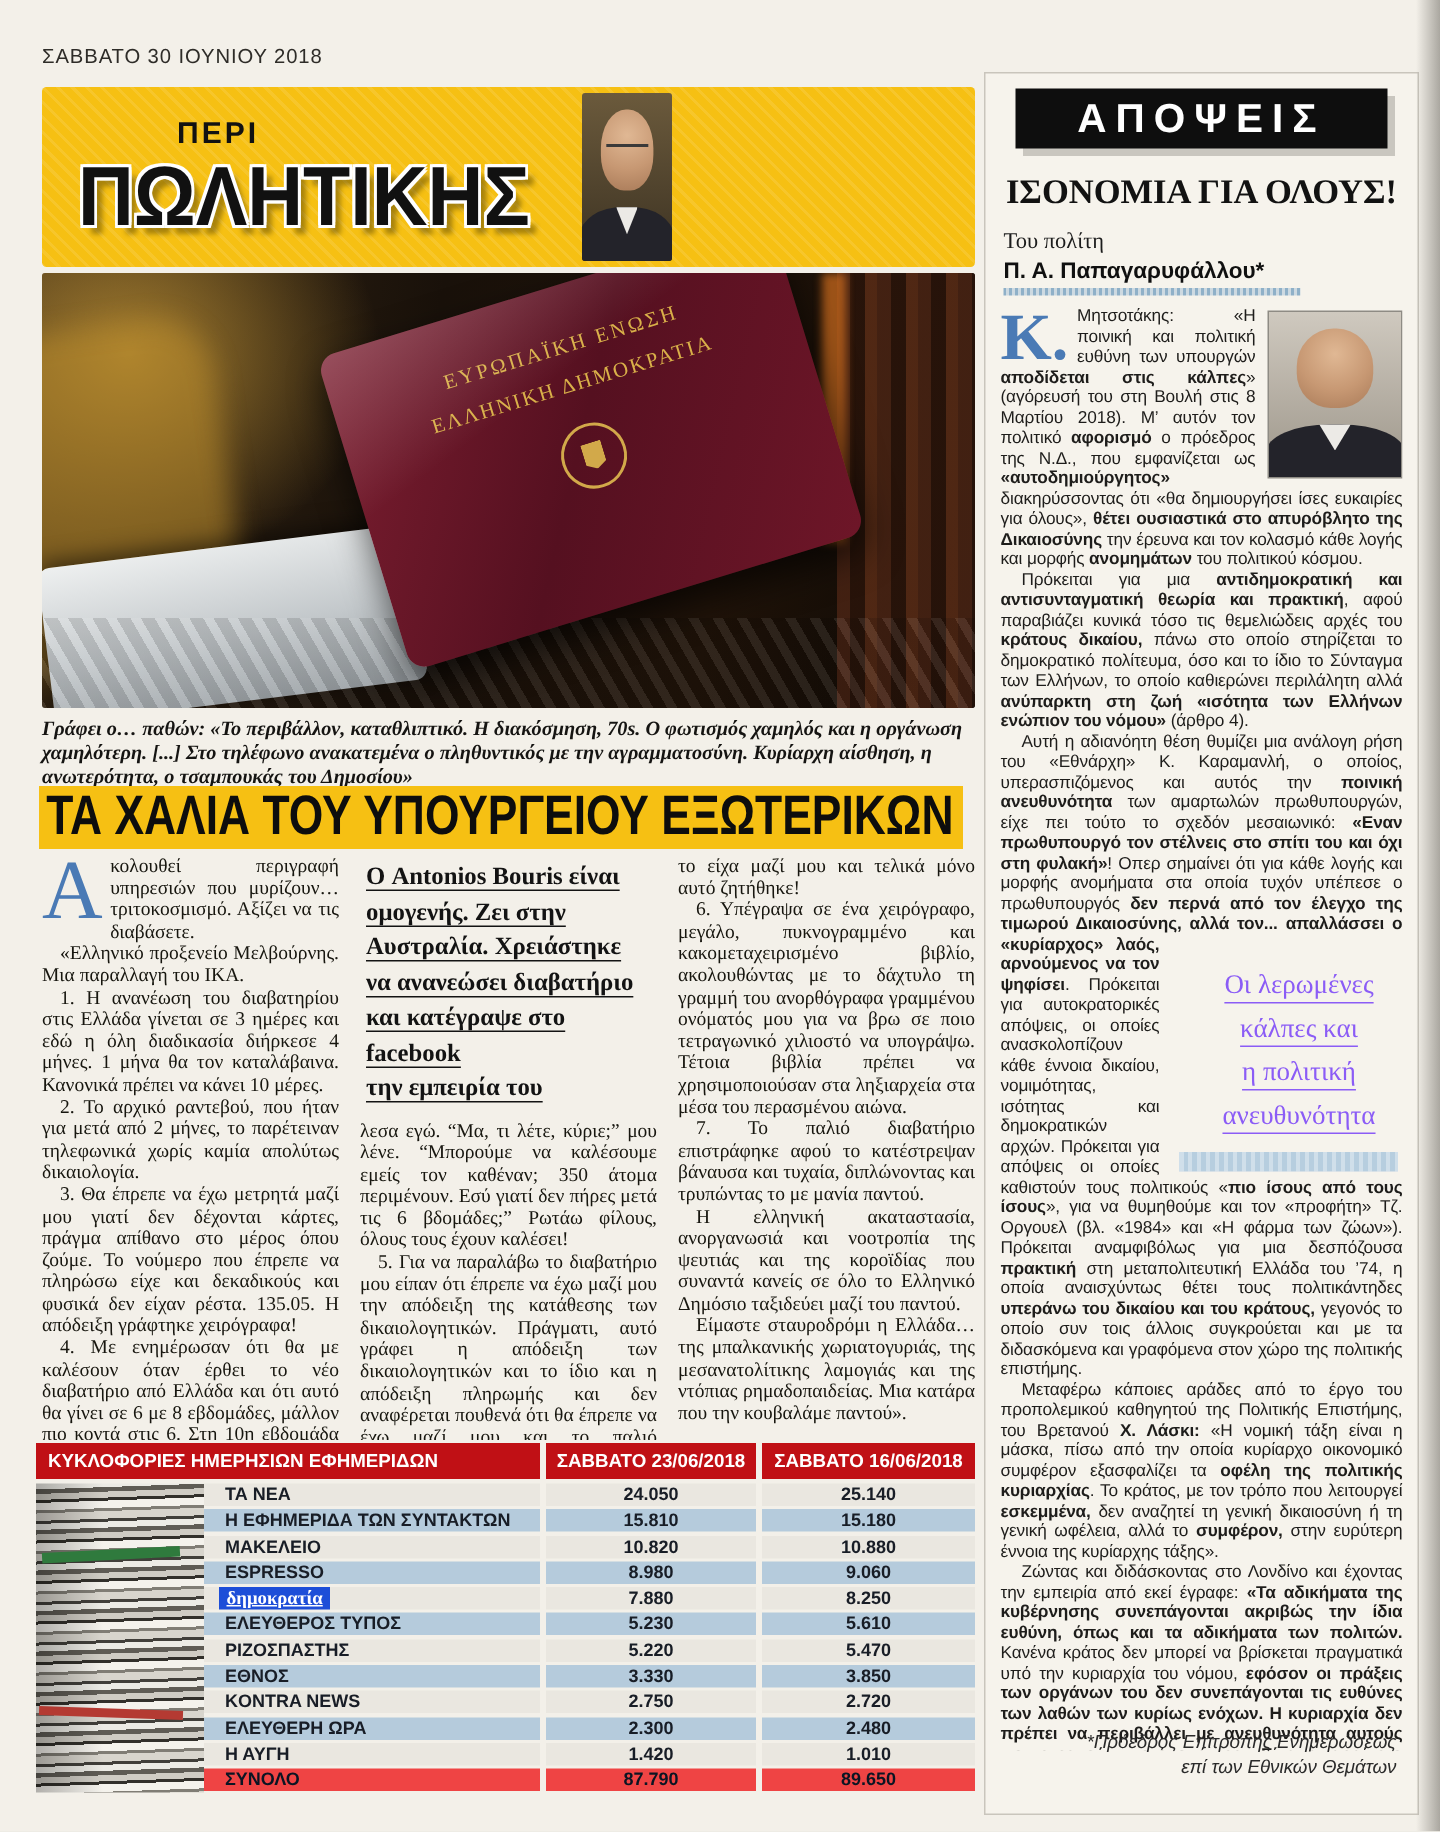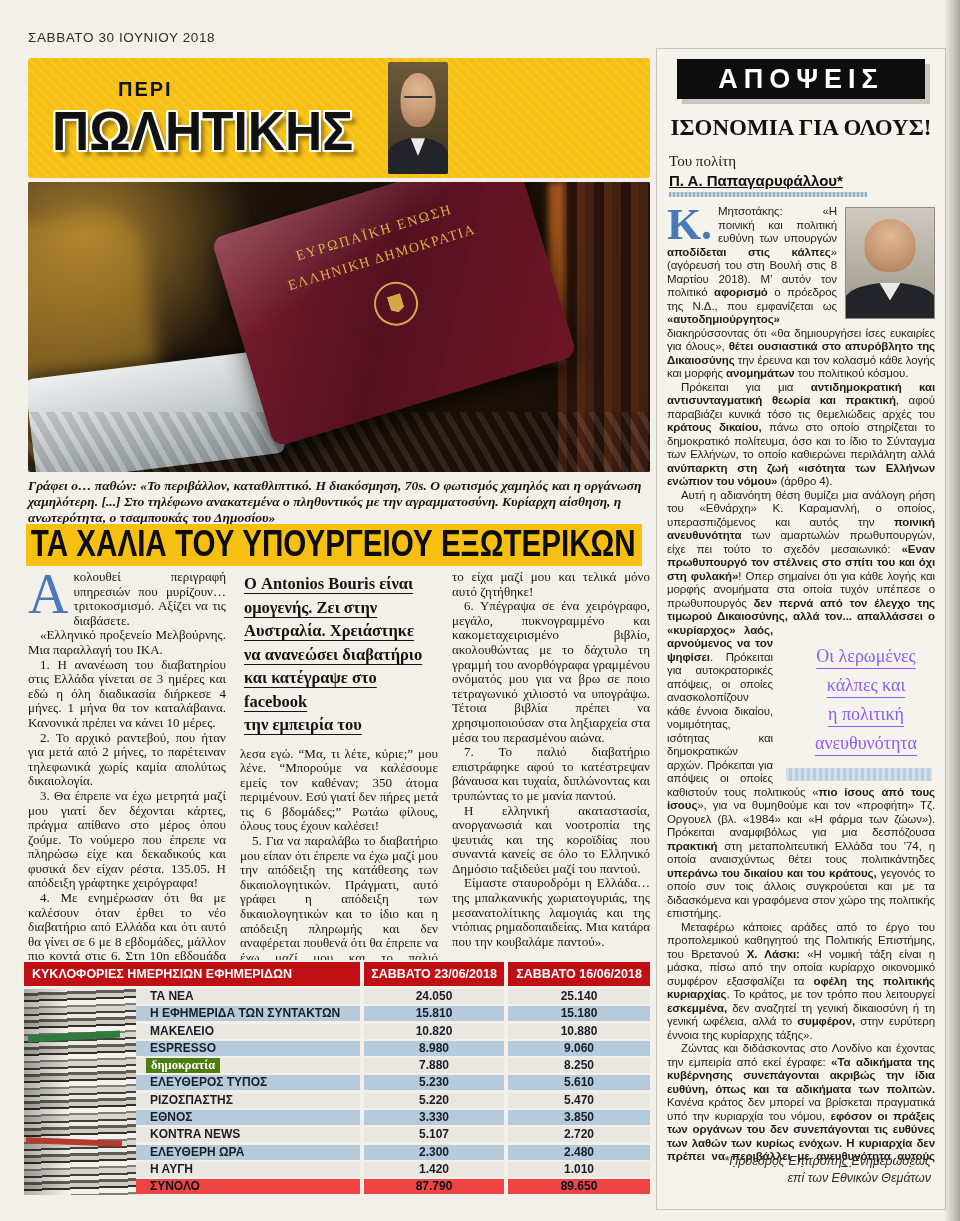--- a/index.html
+++ b/index.html
@@ -88,32 +88,32 @@
   .stack::before{content:"";position:absolute;left:4px;top:44px;width:92px;height:7px;background:#2f7a3d;transform:rotate(-3deg);}
   .stack::after{content:"";position:absolute;left:2px;top:150px;width:96px;height:6px;background:#b43a32;transform:rotate(2deg);}
   .rows{margin-left:112px;display:flex;flex-direction:column;gap:2.3px;}
   .crow{display:flex;gap:4px;height:15px;font-size:12px;font-weight:700;line-height:15px;color:#181d26;}
   .crow .cname{width:224px;padding-left:14px;box-sizing:border-box;white-space:nowrap;}
   .crow .cv{width:140px;text-align:center;}
   .crow .cv2{width:142px;text-align:center;}
   .crow.w div{background:#eae7e0;}
   .crow.b div{background:#b5cbdc;}
   .crow.total div{background:#ef4444;color:#0a1523;}
-  .badge{display:inline-block;background:#4d7c0f;color:#fff;font-family:"Liberation Serif",serif;
-    font-size:12.5px;line-height:14px;padding:0 5px 1px 5px;margin-left:-4px;}
+  .badge{display:inline-block;background:#1d4ed8;color:#fff;font-family:"Liberation Serif",serif;
+    font-size:12.5px;line-height:14px;padding:0 5px 1px 5px;margin-left:-4px;text-decoration:underline;}
   
   .opinion{position:absolute;left:656px;top:48px;width:290px;height:1162px;background:#f6f3ec;
     border:1px solid #c9c5bc;box-sizing:border-box;padding:0 10px;}
   .ap-band{margin:10px auto 0;width:248px;height:40px;background:#0e0e0e;color:#fff;text-align:center;
     font-size:27px;font-weight:700;letter-spacing:6px;line-height:40px;box-shadow:5px 5px 0 #c9c6bf;}
   .op-title{margin-top:16px;text-align:center;font-family:"Liberation Serif",serif;font-weight:700;
     font-size:23px;color:#121212;}
   .op-byline{margin-top:12px;padding-left:2px;}
   .op-byline .b1{font-family:"Liberation Serif",serif;font-size:15px;color:#1c1c1c;}
-  .op-byline .b2{font-weight:700;font-size:15px;color:#101010;margin-top:2px;text-decoration:underline;}
+  .op-byline .b2{font-weight:700;font-size:15px;color:#101010;margin-top:2px;}
   .op-rule{width:198px;height:5px;margin-top:3px;
     background:repeating-linear-gradient(90deg,#8fb0c8 0 2px,#cdd9e1 2px 4px);}
   .op-body{margin-top:8px;height:962px;overflow:hidden;font-size:11.5px;line-height:13.5px;
     letter-spacing:-.1px;text-align:justify;color:#1e1d1b;}
   .op-photo{float:right;width:90px;height:112px;margin:2px 0 6px 8px;border:1px solid #8e8b84;box-sizing:border-box;}
   .op-p{margin:0;text-indent:14px;}
   .op-p.nf{text-indent:0;}
   .dc2{float:left;font-family:"Liberation Serif",serif;font-weight:700;font-size:44px;line-height:36px;
     color:#4a7ab5;padding:2px 6px 0 0;}
   .pq2{float:right;width:152px;margin:18px 0 4px 10px;text-align:center;
@@ -240,21 +240,21 @@
             <div class="cv">5.220</div>
             <div class="cv2">5.470</div>
           </div>
         <div class="crow b">
             <div class="cname">ΕΘΝΟΣ</div>
             <div class="cv">3.330</div>
             <div class="cv2">3.850</div>
           </div>
         <div class="crow w">
             <div class="cname">KONTRA NEWS</div>
-            <div class="cv">5.107</div>
+            <div class="cv">2.750</div>
             <div class="cv2">2.720</div>
           </div>
         <div class="crow b">
             <div class="cname">ΕΛΕΥΘΕΡΗ ΩΡΑ</div>
             <div class="cv">2.300</div>
             <div class="cv2">2.480</div>
           </div>
         <div class="crow w">
             <div class="cname">Η ΑΥΓΗ</div>
             <div class="cv">1.420</div>

